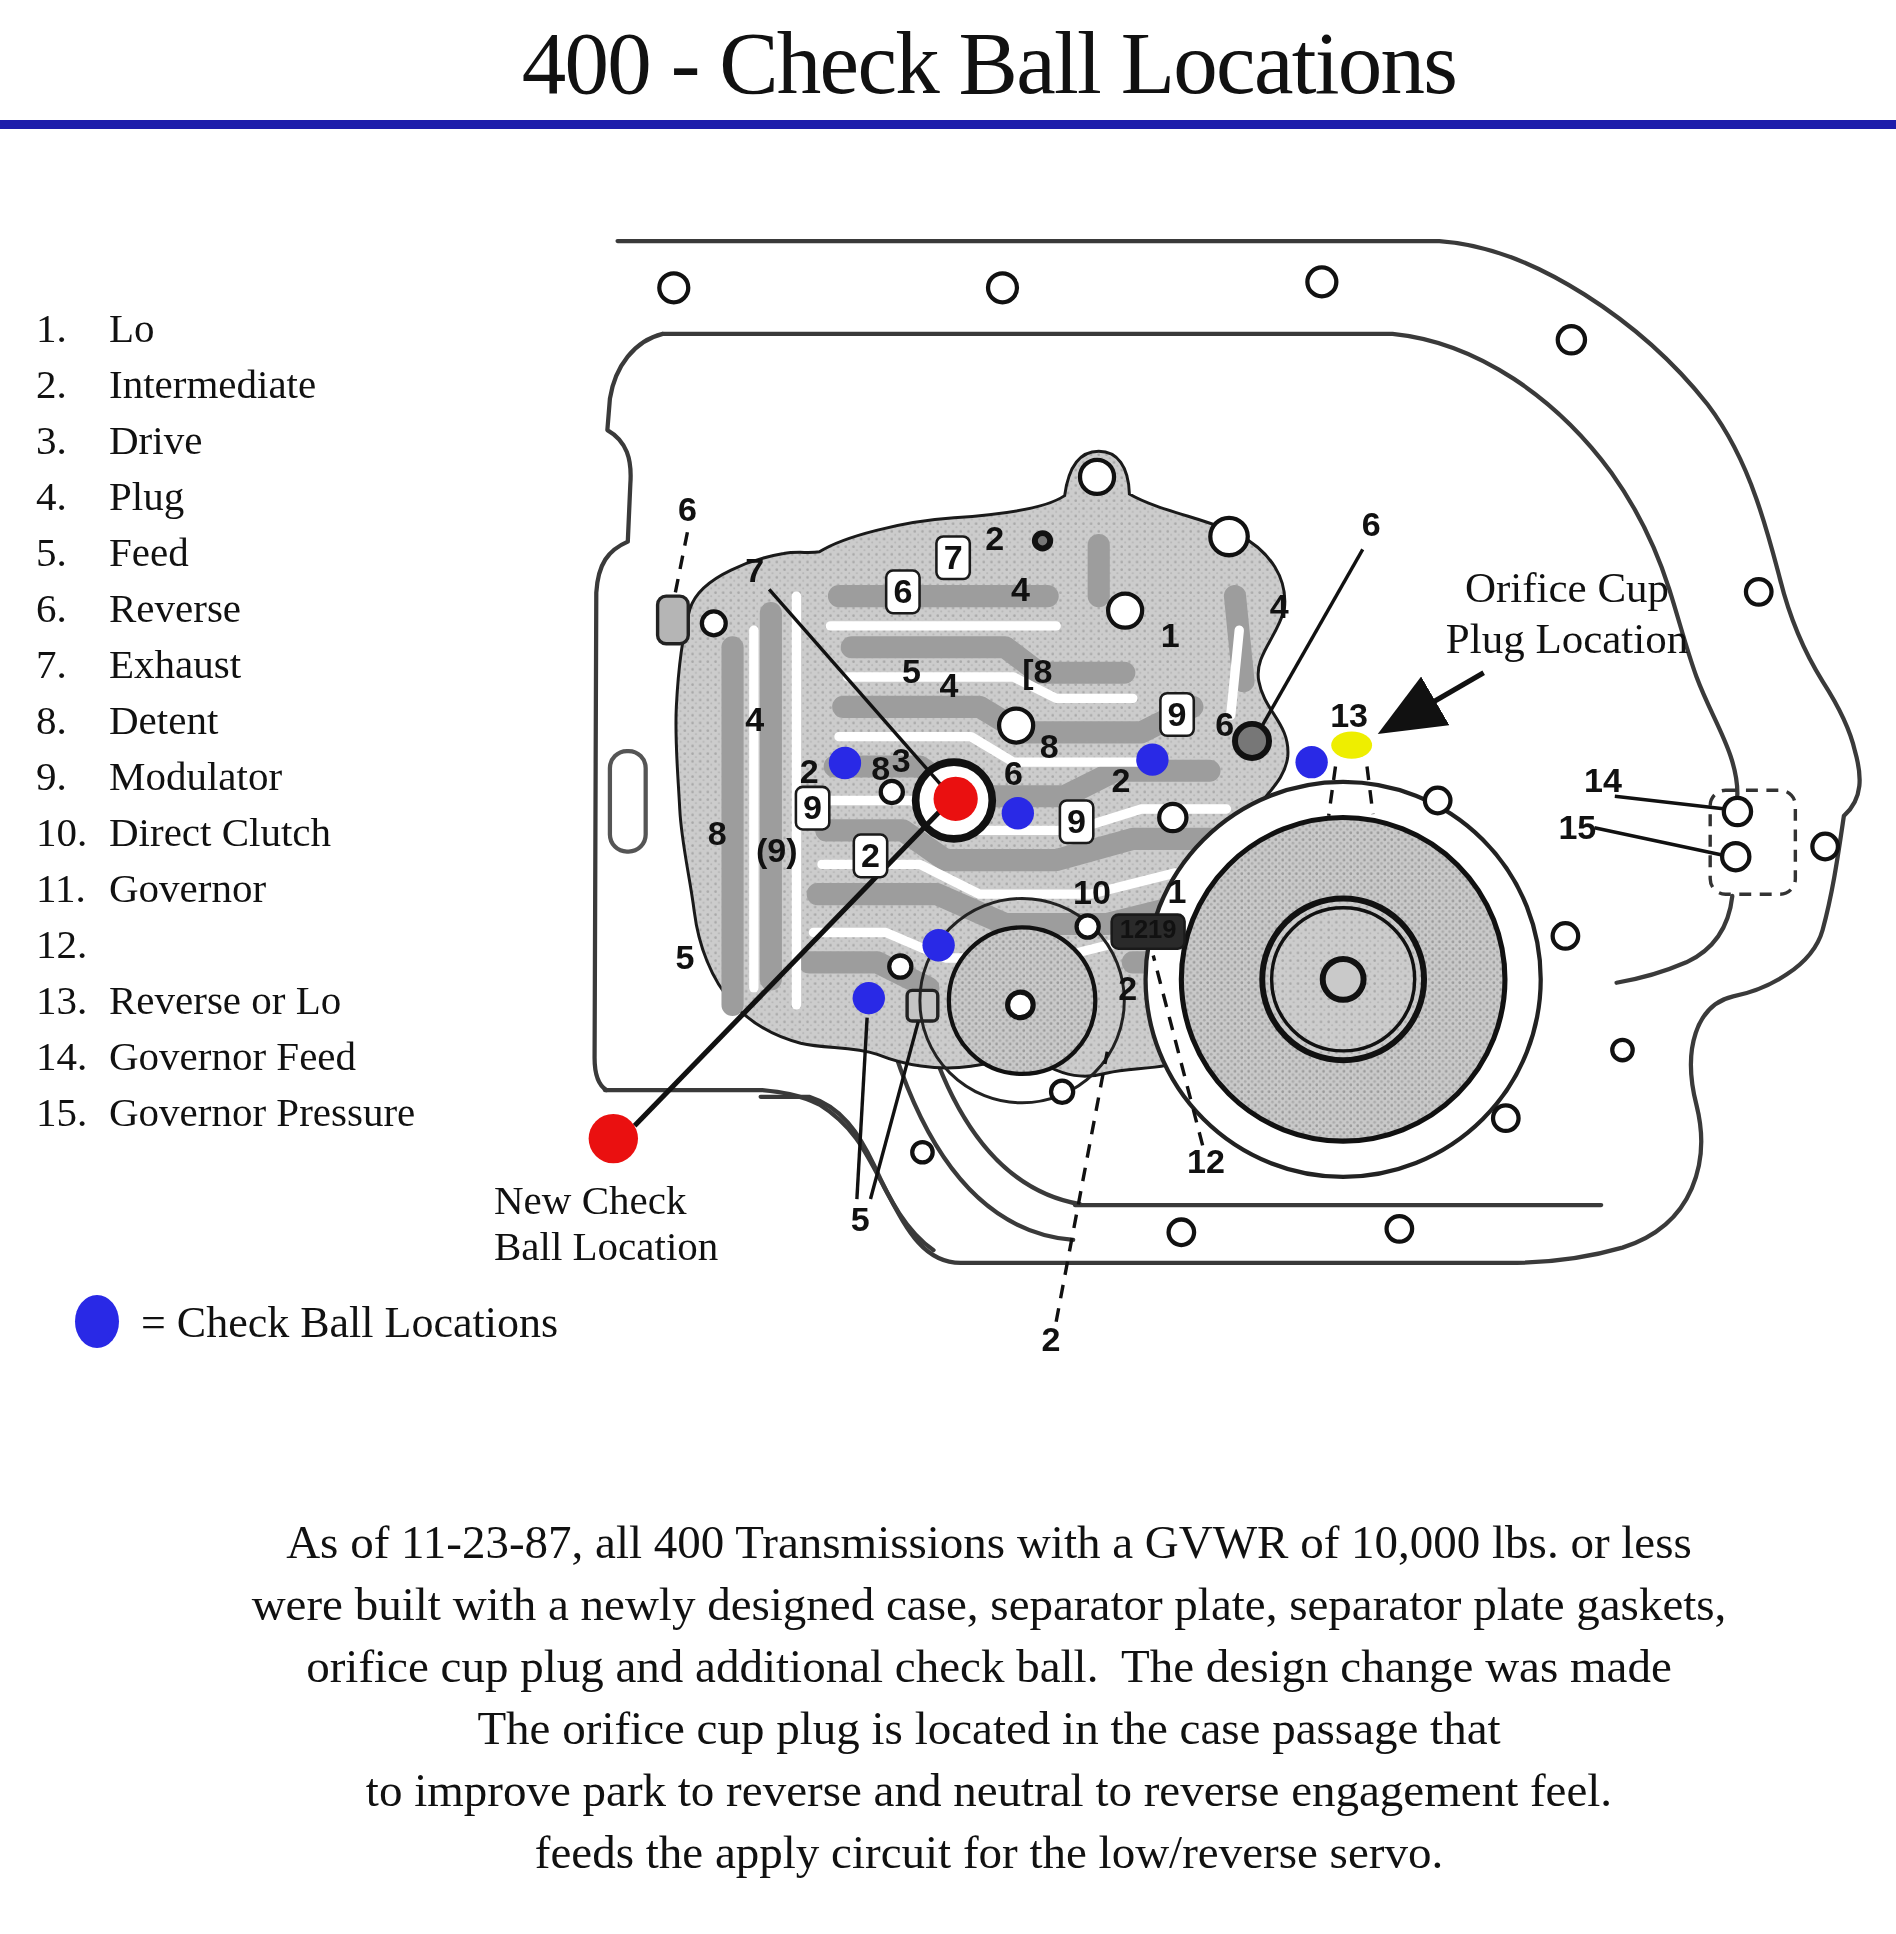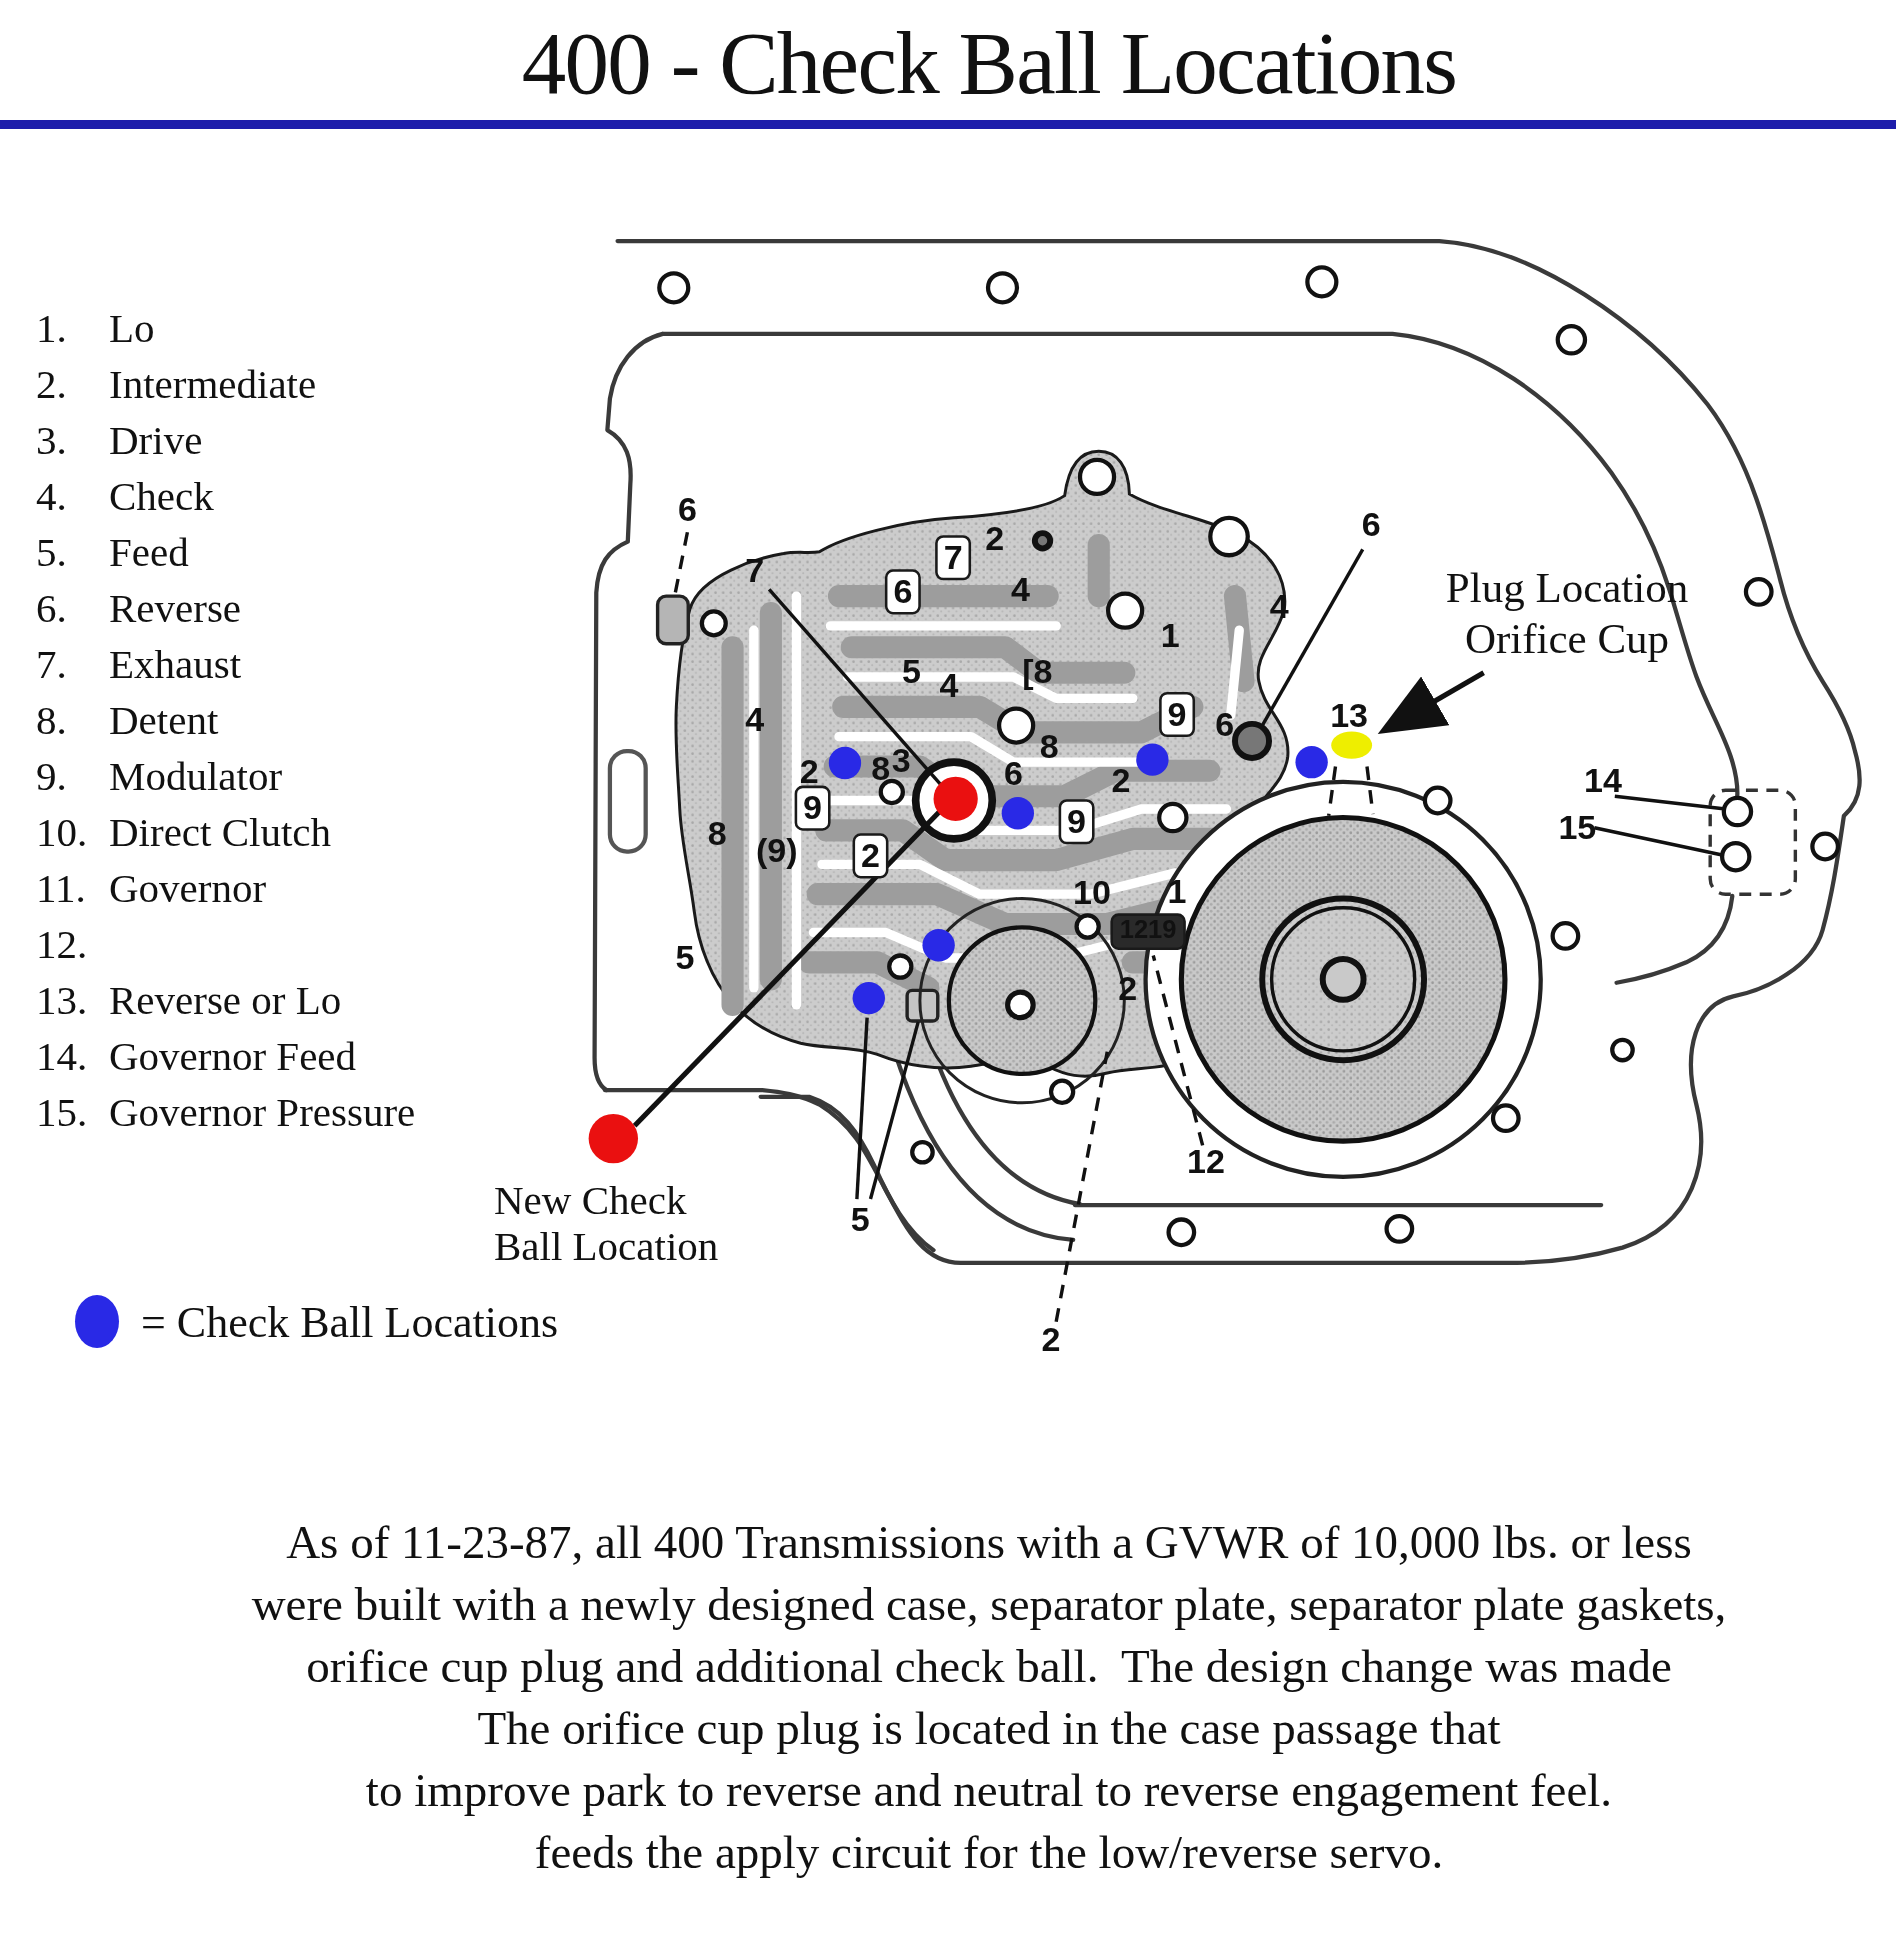--- a/index.html
+++ b/index.html
@@ -35,21 +35,21 @@
   <div class="li">
       <span class="n">2.</span>
       <span>Intermediate</span>
     </div>
   <div class="li">
       <span class="n">3.</span>
       <span>Drive</span>
     </div>
   <div class="li">
       <span class="n">4.</span>
-      <span>Check</span>
+      <span>Plug</span>
     </div>
   <div class="li">
       <span class="n">5.</span>
       <span>Feed</span>
     </div>
   <div class="li">
       <span class="n">6.</span>
       <span>Reverse</span>
     </div>
   <div class="li">
@@ -261,22 +261,22 @@
       <circle cx="1540" cy="895" r="19" fill="#2929e6"></circle>
       <circle cx="1102" cy="1110" r="19" fill="#2929e6"></circle>
       <circle cx="1020" cy="1172" r="19" fill="#2929e6"></circle>
       <circle cx="1122" cy="938" r="26" fill="#ea1010"></circle>
       <circle cx="720" cy="1337" r="29" fill="#ea1010"></circle>
       <ellipse cx="1587" cy="875" rx="24" ry="16" fill="#eeee00"></ellipse>
     </g>
 </svg>
 
 <div class="abs" id="orifice-label">
+  <div>Orifice Cup</div>
   <div>Plug Location</div>
-  <div>Orifice Cup</div>
 </div>
 
 <div class="abs" id="new-check-label">
   <div>New Check</div>
   <div>Ball Location</div>
 </div>
 
 <div class="abs" id="legend-row">
   <span id="legend-dot"></span>
   <span>= Check Ball Locations</span>

